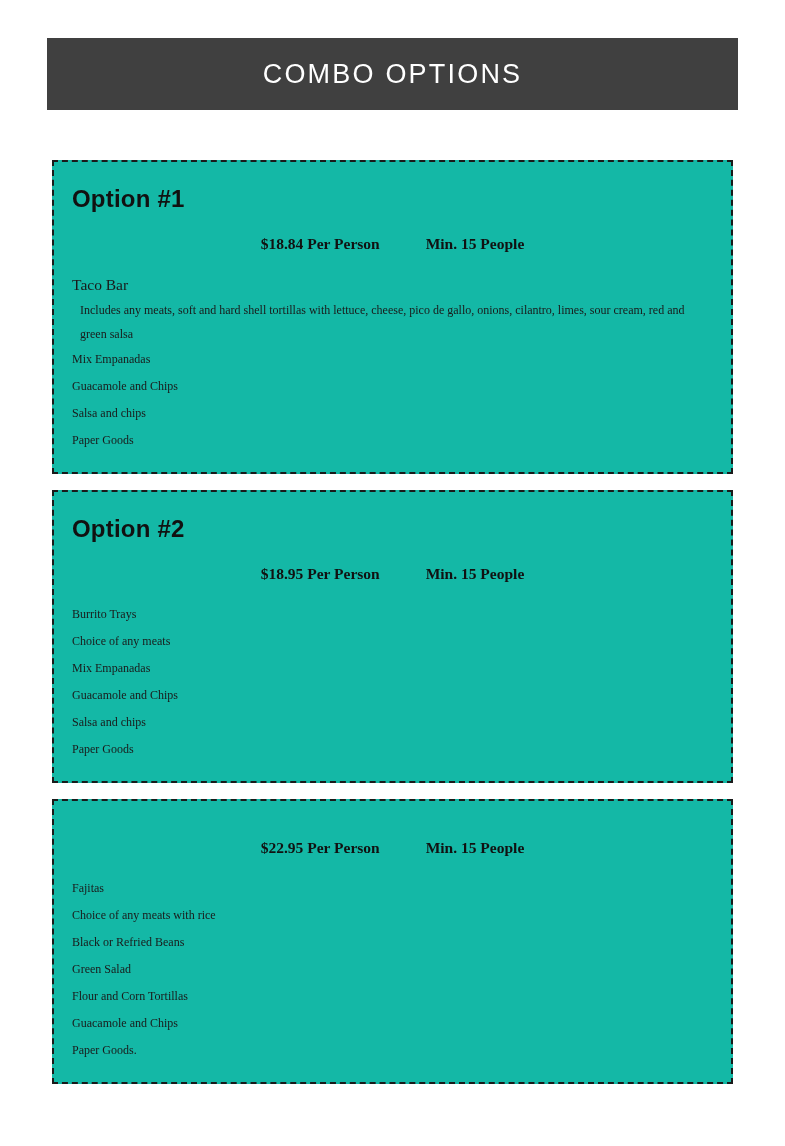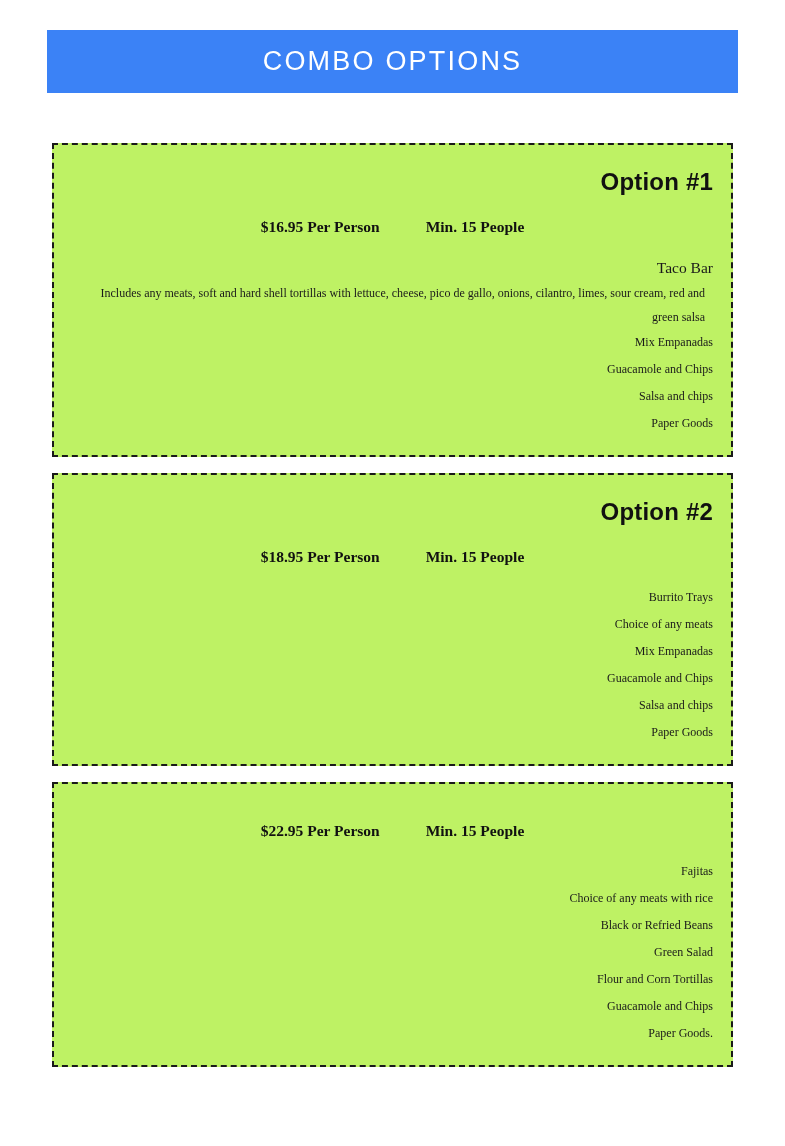--- a/index.html
+++ b/index.html
@@ -19,41 +19,41 @@
     width: 785px;
     min-height: 1146px;
     position: relative;
     box-sizing: border-box;
   }
   .top-clip {
     height: 26px;
     width: 100%;
   }
   .banner {
-    margin: 4px 47px 0 47px;
-    background: #3b82f6;
-    height: 63px;
+    margin: 12px 47px 0 47px;
+    background: #404040;
+    height: 72px;
     display: flex;
     align-items: center;
     justify-content: center;
   }
   .banner-title {
     color: #ffffff;
     font-family: "Liberation Sans", sans-serif;
     font-size: 27px;
     letter-spacing: 2.2px;
     font-weight: 400;
   }
   .option-card {
     margin: 0 52px 0 52px;
     border: 2px dashed #1a1a1a;
     box-sizing: border-box;
     padding: 16px 18px 18px 18px;
-    text-align: right;
-    background: #bef264;
+    text-align: left;
+    background: #14b8a6;
   }
   .card-gap-1 { margin-top: 50px; }
   .card-gap { margin-top: 16px; }
 
   .option-title {
     font-family: "Liberation Sans", sans-serif;
     font-weight: bold;
     font-size: 24px;
     color: #111111;
     margin: 7px 0 0 0;
@@ -100,21 +100,21 @@
 
   <div class="top-clip"></div>
 
   <div class="banner">
     <div class="banner-title">COMBO OPTIONS</div>
   </div>
 
   <div class="option-card card-gap-1">
     <div class="option-title">Option #1</div>
     <div class="price-row">
-      <span class="price">$16.95 Per Person</span>
+      <span class="price">$18.84 Per Person</span>
       <span class="min">Min. 15 People</span>
     </div>
     <div class="item-list">
       <div class="item bold">Taco Bar</div>
       <div class="item desc">Includes any meats, soft and hard shell tortillas with lettuce, cheese, pico de gallo, onions, cilantro, limes, sour cream, red and green salsa</div>
       <div class="item">Mix Empanadas</div>
       <div class="item">Guacamole and Chips</div>
       <div class="item">Salsa and chips</div>
       <div class="item">Paper Goods</div>
     </div>

